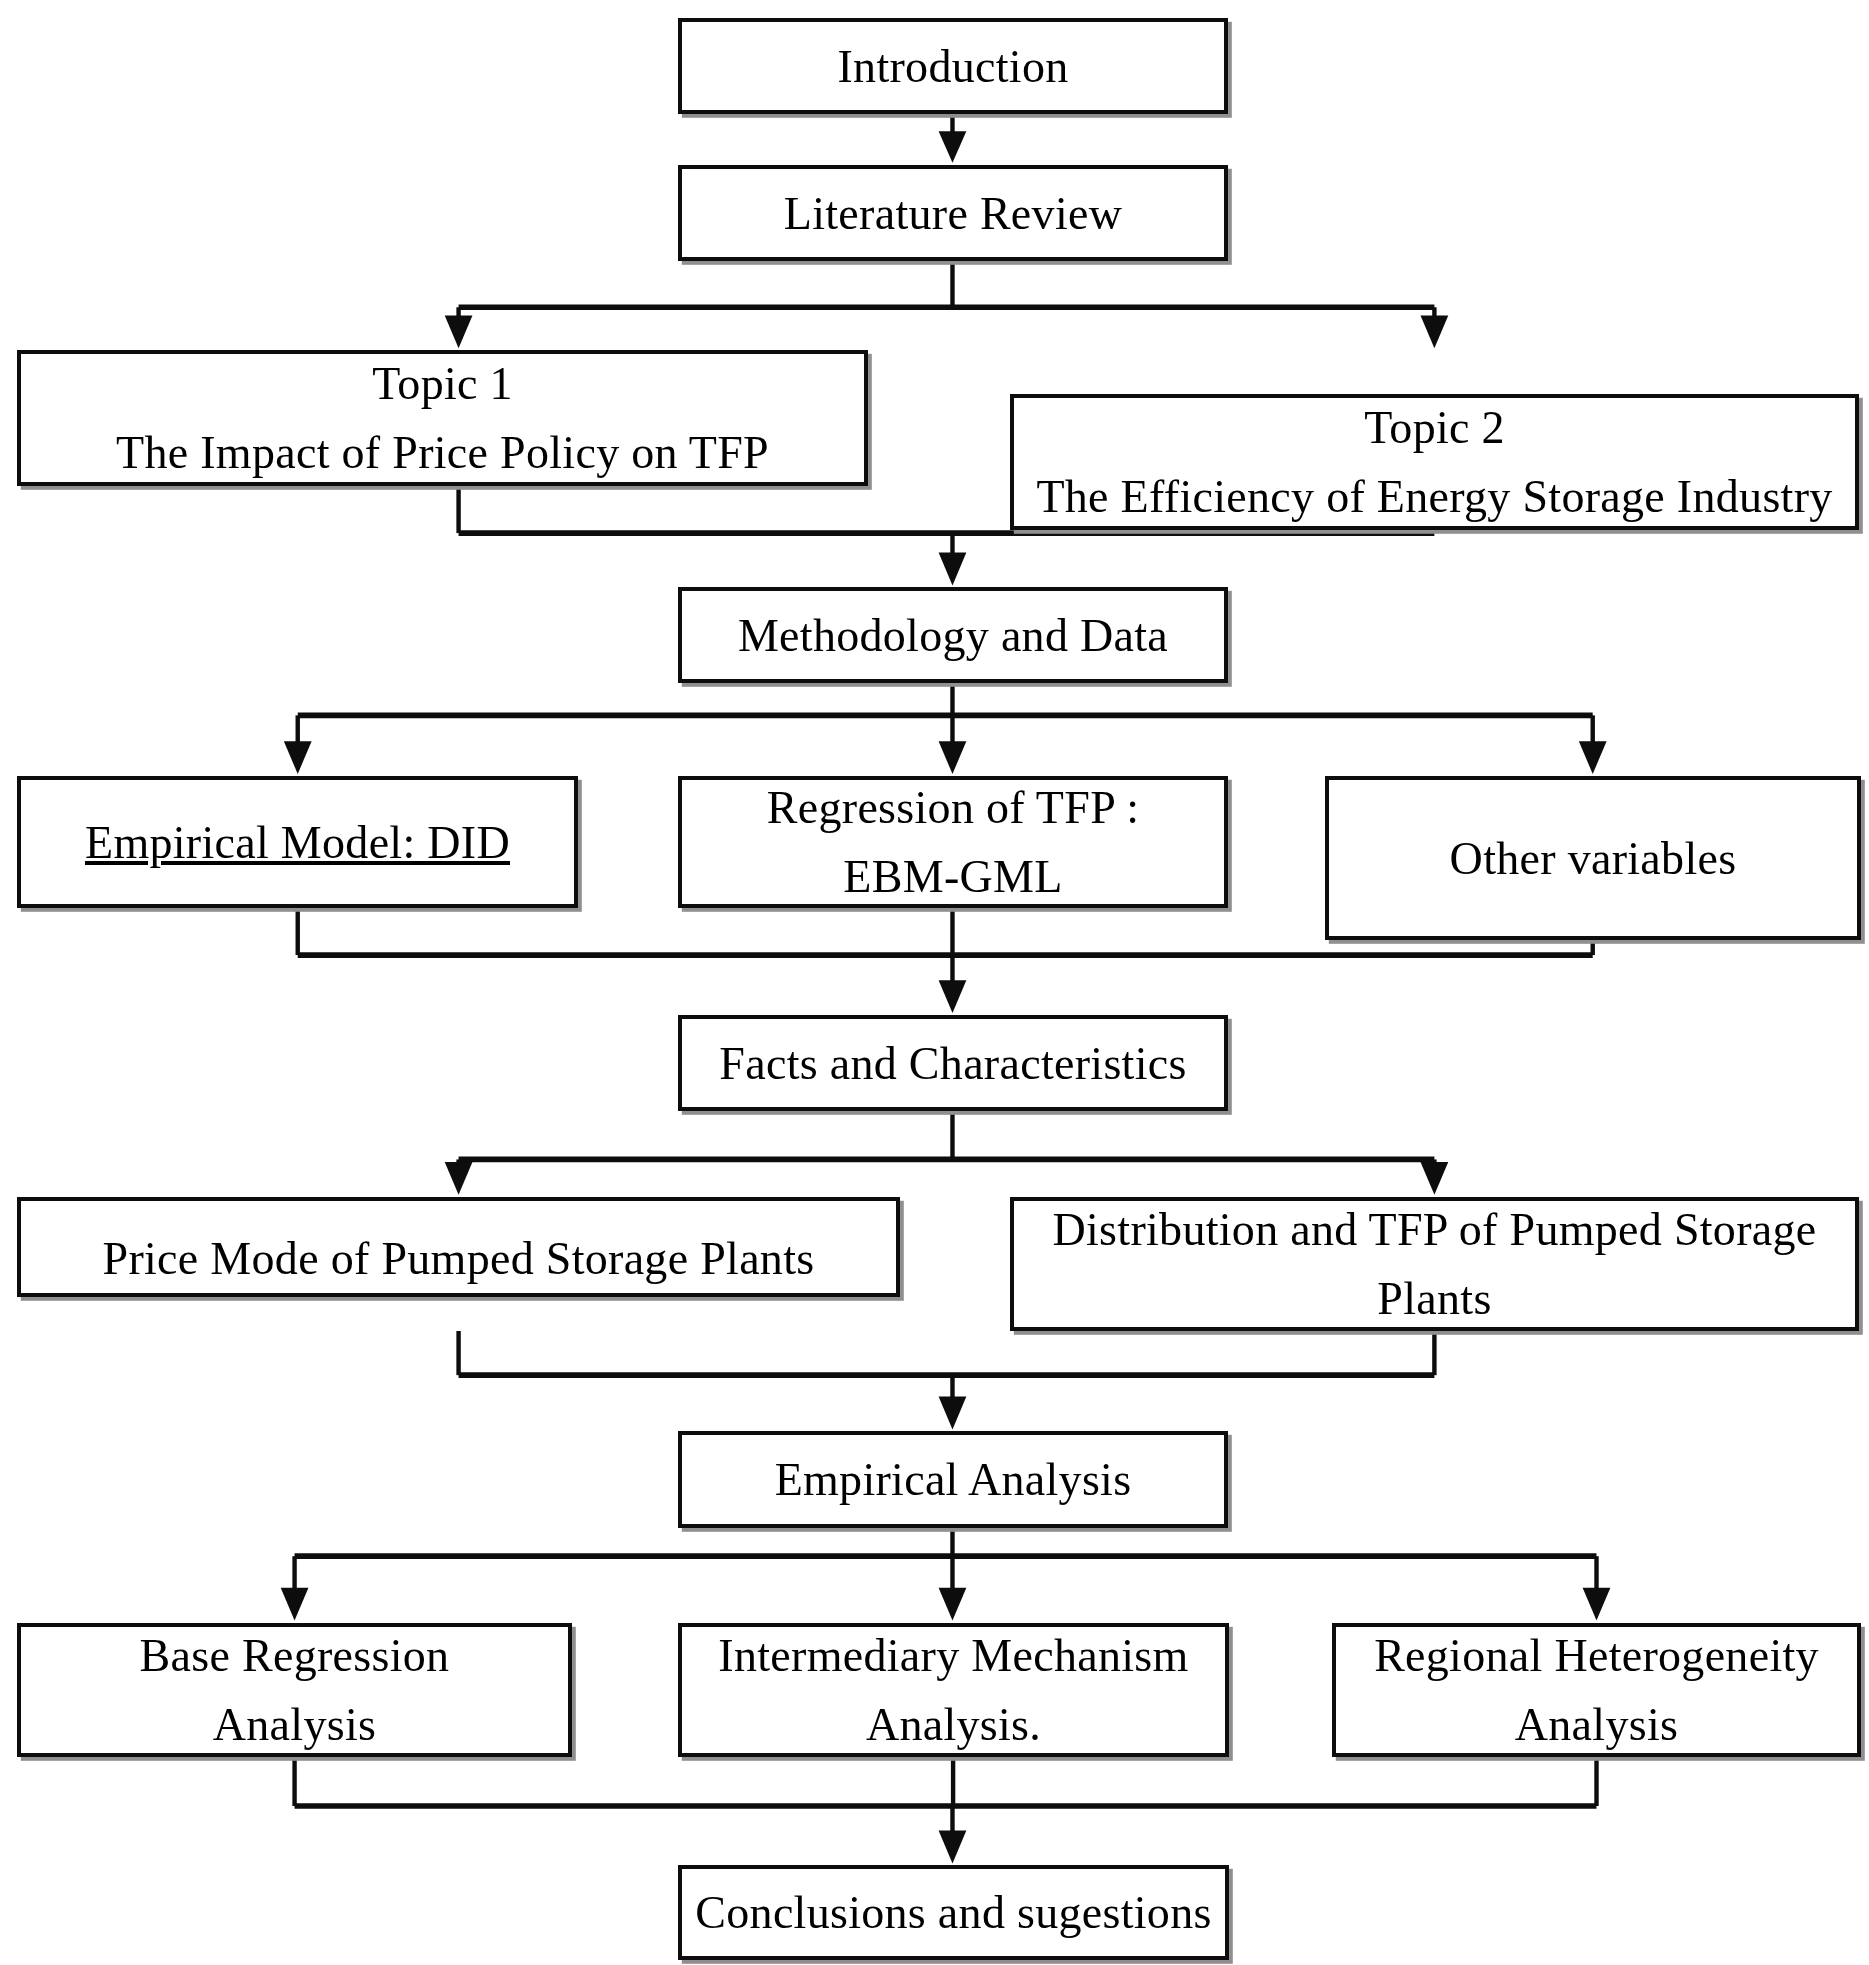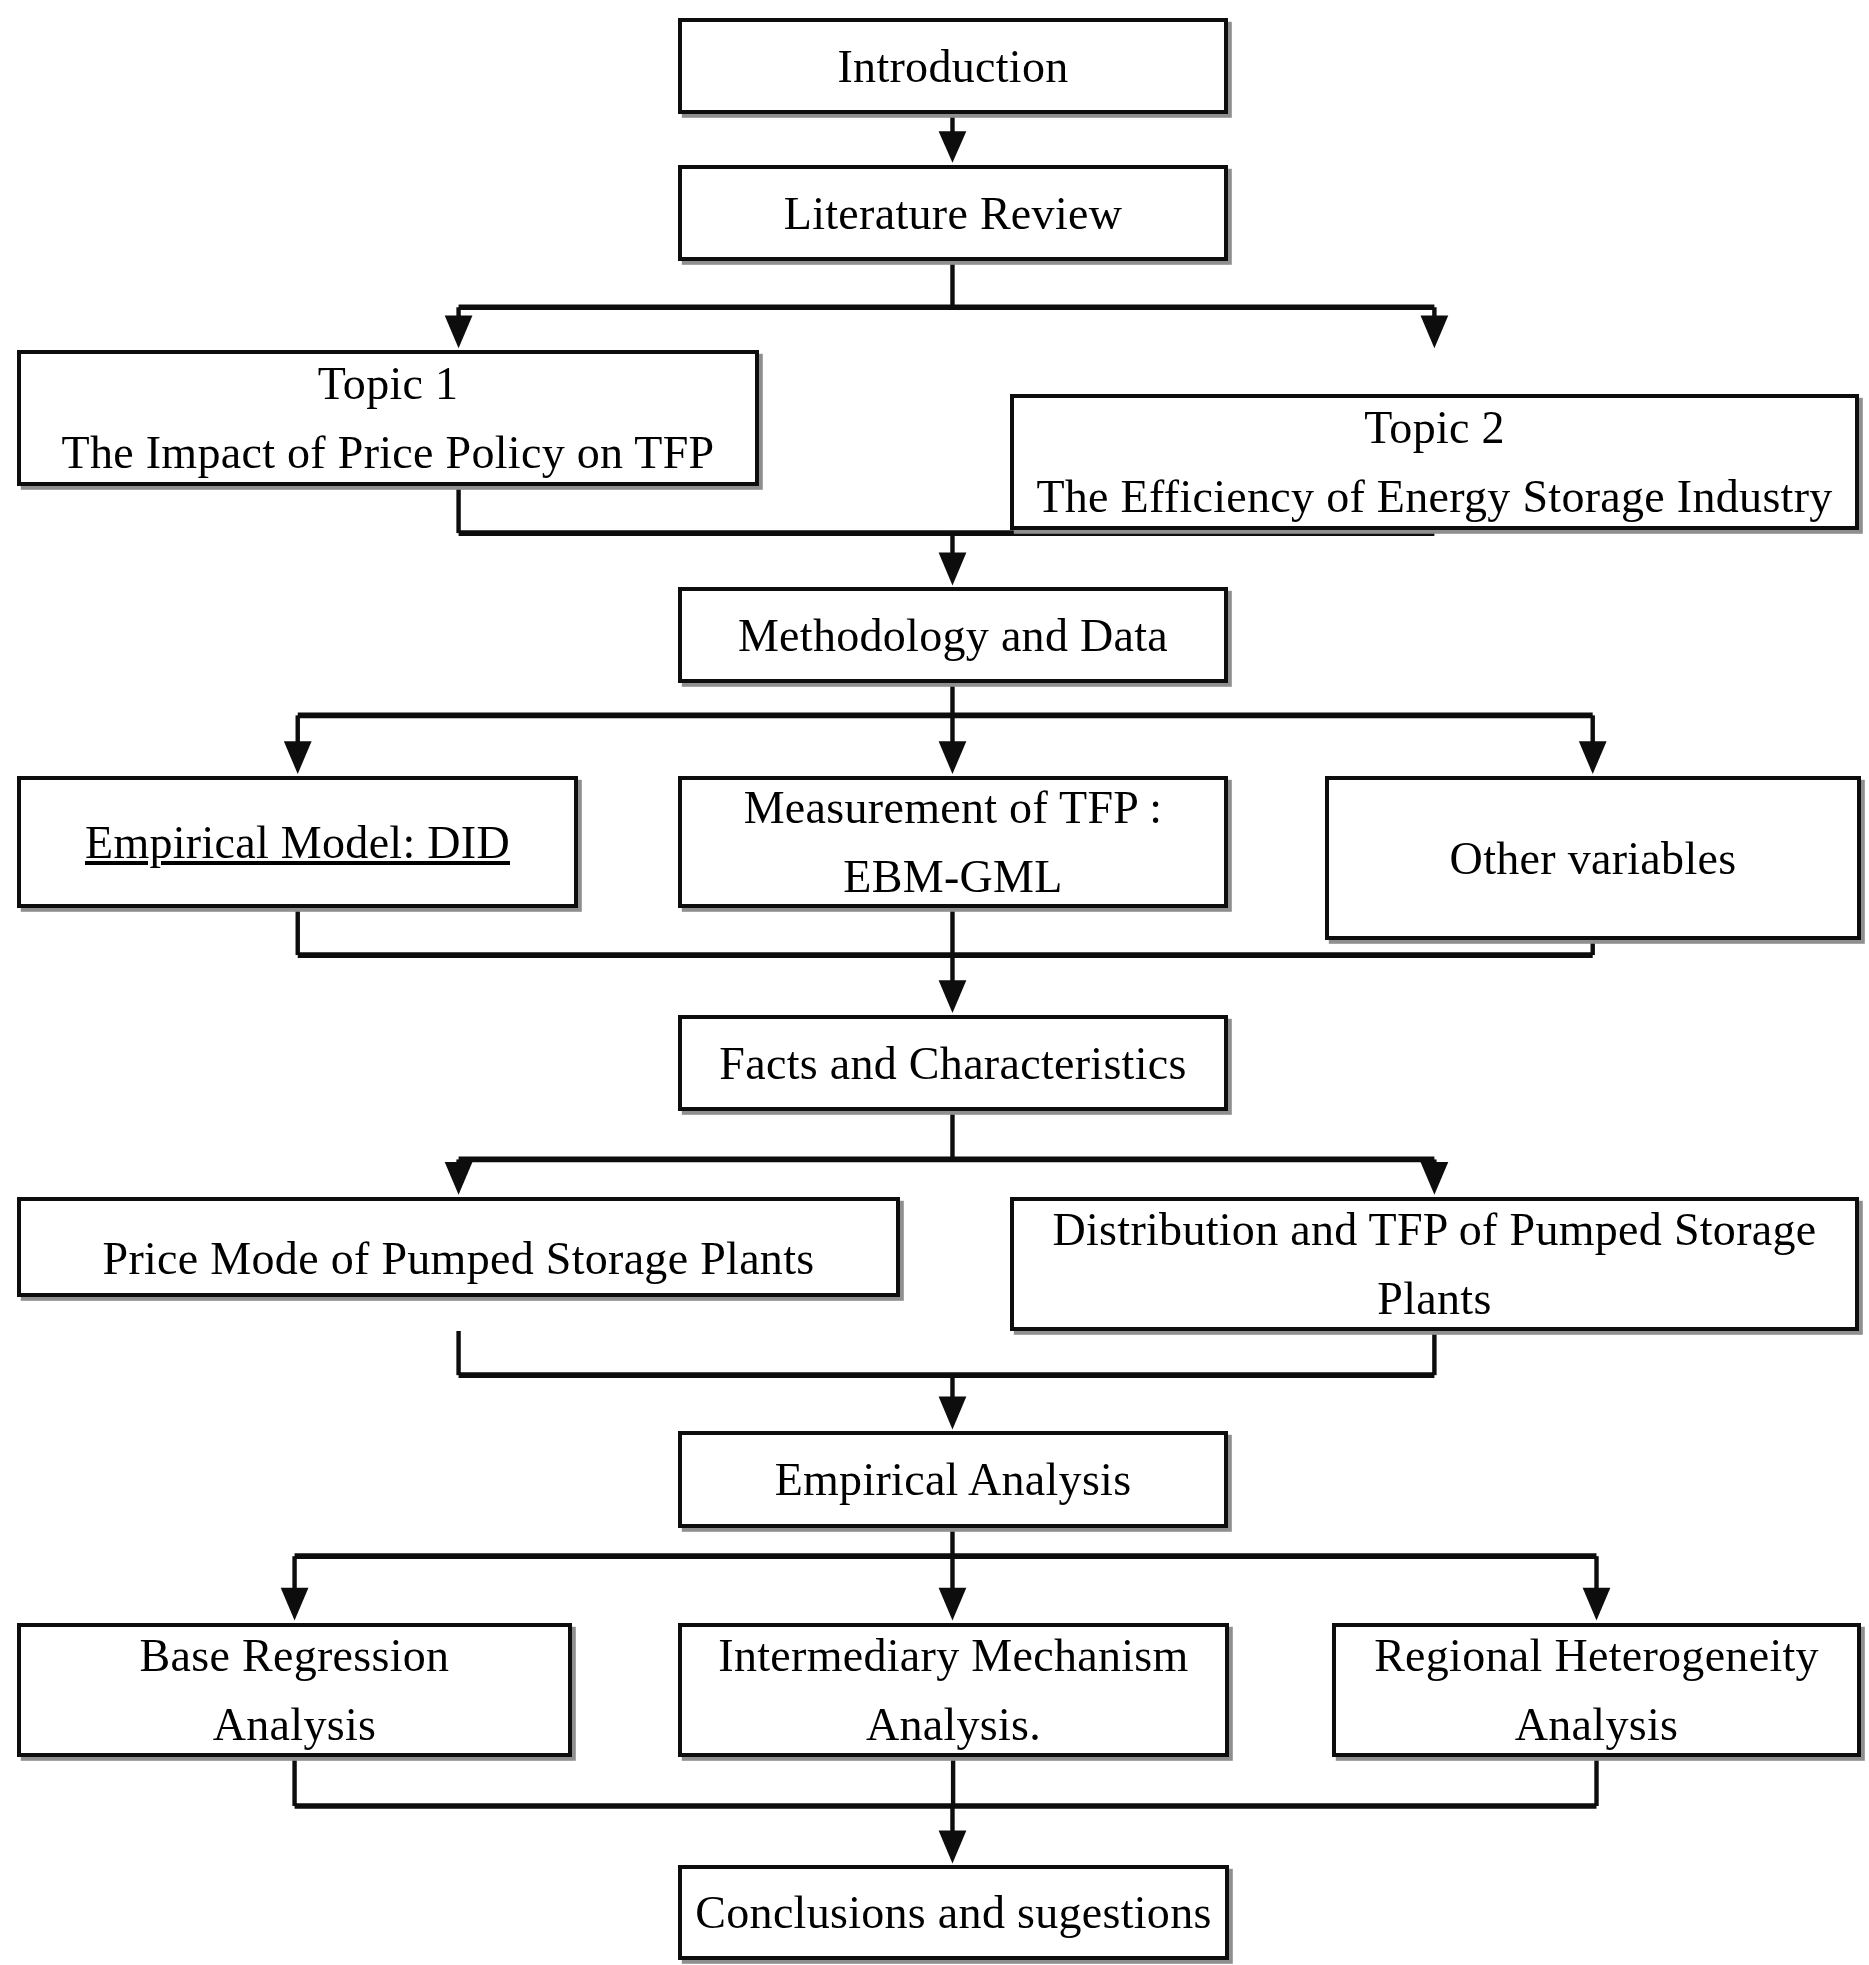--- a/index.html
+++ b/index.html
@@ -30,21 +30,21 @@
   .node-label{
     white-space:pre-line;
     font-size:46px;
     line-height:1.5;
     padding:0 11.4px;
     letter-spacing:0.3px;
   }
   
   #n-introduction        {left:678px;top:18.3px;  width:550px; height:96px;}
   #n-literature-review   {left:678px;top:165px; width:550px; height:96px;}
-  #n-topic1              {left:17px;  top:350px; width:742px;height:136px;justify-content:center;}
+  #n-topic1              {left:17px;  top:350px; width:851px;height:136px;justify-content:center;}
   #n-topic2              {left:1010px;top:350px; width:849px;height:136px;margin-top:44px;}
   #n-methodology         {left:678px;top:587px; width:550px; height:96px;}
   #n-empirical-model     {left:17px;  top:776px;width:561px; height:132px;text-decoration:underline;}
   #n-measurement         {left:678px;top:776px;width:550px; height:132px;}
   #n-other-variables     {left:1325px;top:776px;width:536px; height:164px;}
   #n-facts               {left:678px;top:1015px;width:550px; height:96px;}
   #n-price-mode          {left:17px;  top:1197px;width:883px;height:100px;align-items:flex-end;}
   #n-distribution        {left:1010px;top:1197px;width:849px;height:134px;}
   #n-empirical-analysis  {left:678px;top:1431px;width:550px; height:97px;}
   #n-base-regression     {left:17px;  top:1623px;width:555px; height:134px;}
@@ -159,21 +159,21 @@
 
   <div class="node" id="n-methodology">
     <div class="node-label">Methodology and Data</div>
   </div>
 
   <div class="node" id="n-empirical-model">
     <div class="node-label">Empirical Model: DID</div>
   </div>
 
   <div class="node" id="n-measurement">
-    <div class="node-label">Measurement of TFP :
+    <div class="node-label">Regression of TFP :
 EBM-GML</div>
   </div>
 
   <div class="node" id="n-other-variables">
     <div class="node-label">Other variables</div>
   </div>
 
   <div class="node" id="n-facts">
     <div class="node-label">Facts and Characteristics</div>
   </div>

